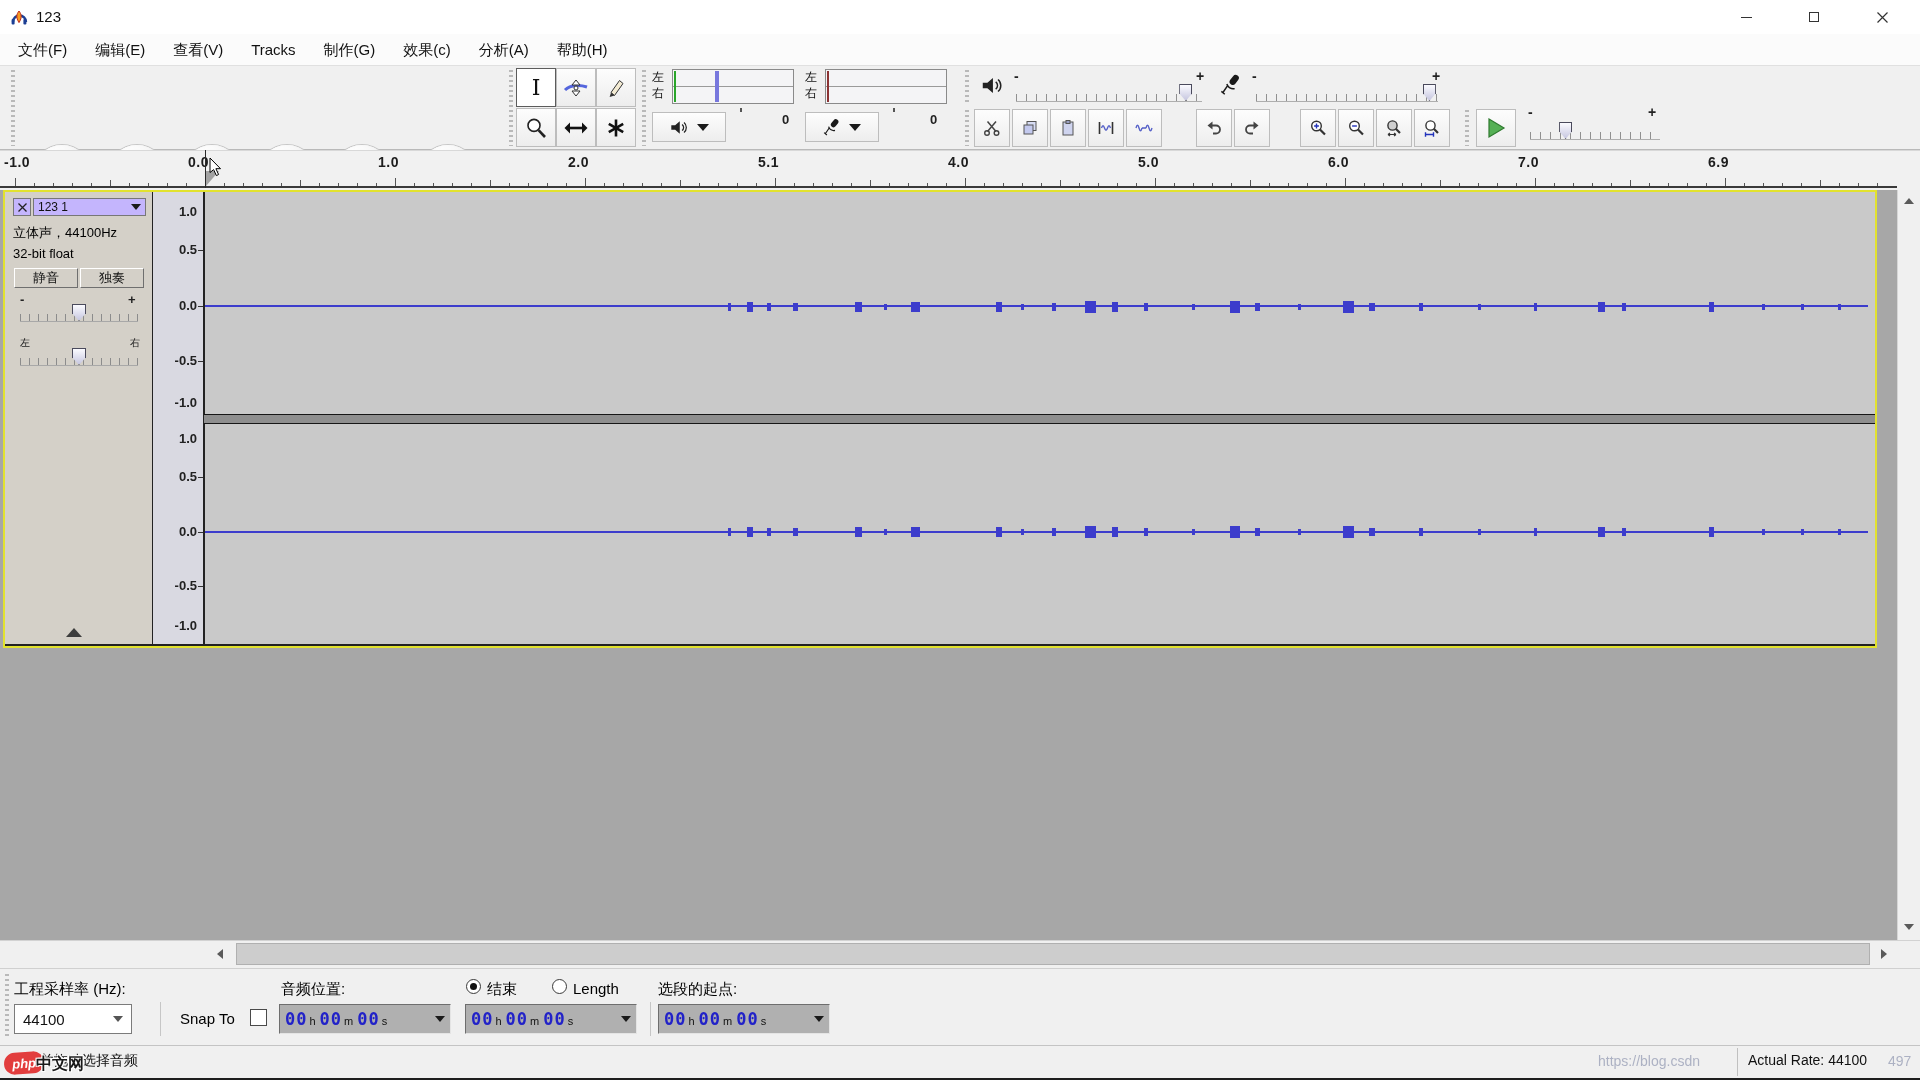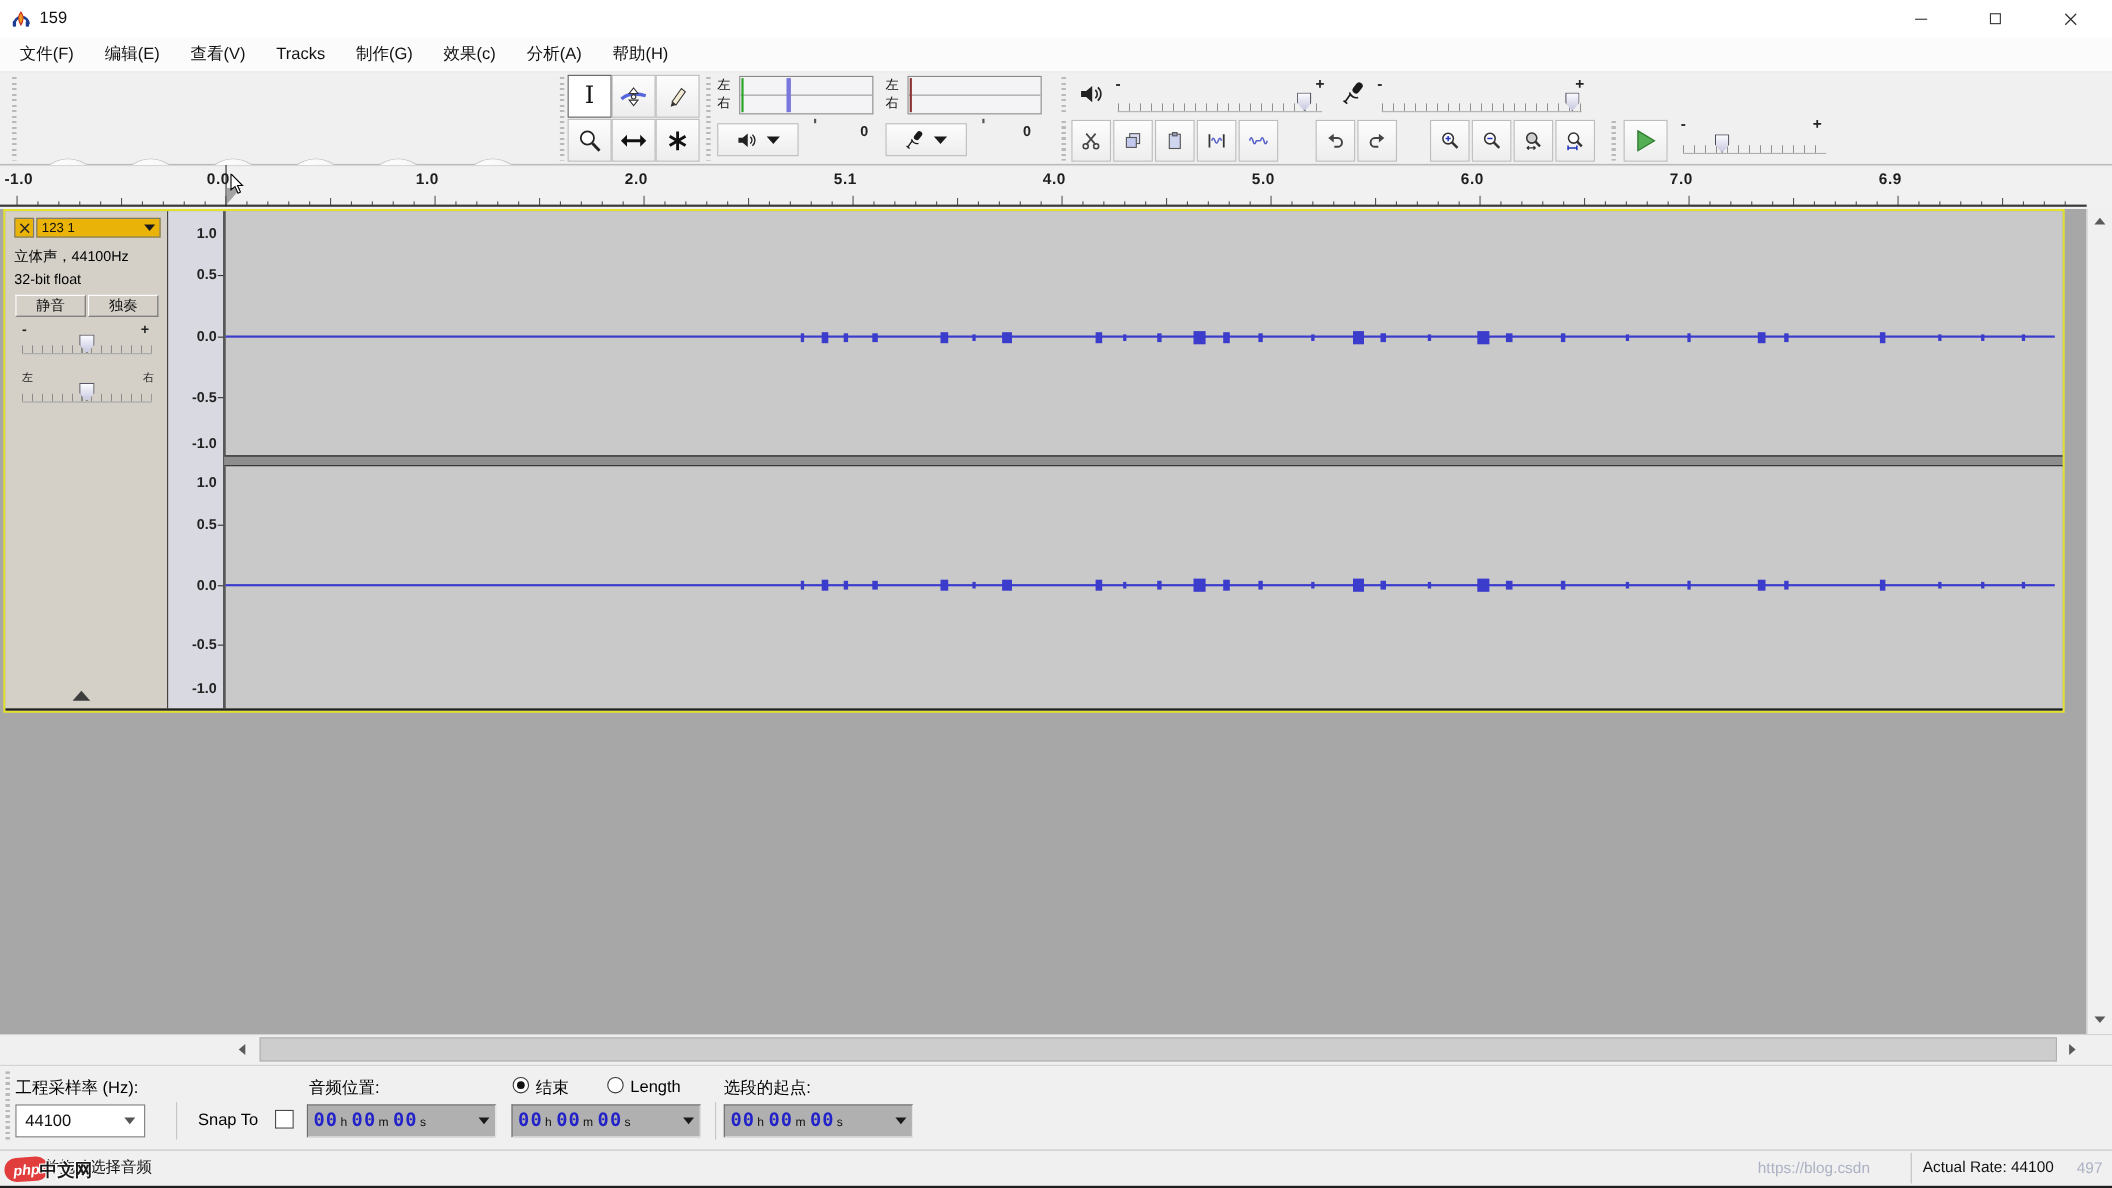--- a/index.html
+++ b/index.html
@@ -42,21 +42,21 @@
   #track-panel{left:5px;top:192px;width:148px;height:452px;background:#d4d0c8;border-right:1px solid #222}
   #vruler{left:153px;top:192px;width:51px;height:452px;background:#d9d9e1;border-right:1px solid #222}
   .wavebg{position:absolute;background:#c9c9c9;border-left:1px solid #222}
   #chan-div{left:204px;top:414px;width:1671px;height:10px;background:#8e8e8e;border-top:1px solid #161616;border-bottom:1px solid #161616}
   #track-bottom{left:5px;top:644px;width:1870px;height:2px;background:#222}
   .centerline{position:absolute;height:2px}
   .blip{position:absolute}
   .vr-label{position:absolute;width:42px;text-align:right;font-size:13px;font-weight:bold;color:#222}
   .vr-tick{position:absolute;width:5px;height:1px;background:#333}
   
-  .tp-btn-mini{position:absolute;height:18px;border:1px solid #777;background:#eab308;display:flex;align-items:center;font-size:11px}
+  .tp-btn-mini{position:absolute;height:18px;border:1px solid #777;background:#c4b5fd;display:flex;align-items:center;font-size:11px}
   .tp-text{position:absolute;font-size:13px;color:#000;white-space:nowrap}
   .tp-raised{position:absolute;width:64px;height:20px;background:#d4d0c8;border:1px solid;border-color:#fff #6f6f6f #6f6f6f #fff;font-size:13px;text-align:center;line-height:18px}
   .tp-sign{position:absolute;font-size:13px;font-weight:bold;color:#222}
   .tp-pan-sign{position:absolute;font-size:10px;color:#222}
   .tp-sltrack{position:absolute;width:118px;height:8px;background-image:repeating-linear-gradient(to right,#8c8c8c 0 1px,rgba(0,0,0,0) 1px 9px);border-bottom:1px solid #a8a8a8}
   .tp-thumb{position:absolute;width:14px;height:17px;background:linear-gradient(#fbfbff,#c7c7e0);border:1px solid #4a4a5c;clip-path:polygon(0 0,100% 0,100% 55%,50% 100%,0 55%)}
   #collapse-tri{left:66px;top:628px;width:0;height:0;border-left:8px solid transparent;border-right:8px solid transparent;border-bottom:9px solid #3d3d3d}
   
   #vscroll{left:1897px;top:190px;width:23px;height:750px;background:#f0f0f0;border-left:1px solid #d6d6d6}
   #hscroll{left:0;top:940px;width:1920px;height:28px;background:#f0f0f0;border-top:1px solid #d2d2d2}
@@ -95,21 +95,21 @@
 
 <div class="abs" id="titlebar">
   <span class="abs" style="left:10px;top:8px">
     <svg width="18" height="18" viewBox="0 0 18 18">
       <path d="M3 14 A6.5 6.5 0 0 1 16 14" fill="none" stroke="#1c3f94" stroke-width="2.4"></path>
       <rect x="1.6" y="11" width="3" height="5.4" rx="1" fill="#1c3f94"></rect>
       <rect x="13.4" y="11" width="3" height="5.4" rx="1" fill="#1c3f94"></rect>
       <path d="M9 3 C11.4 6.2 12.4 9.2 9 14.6 C5.6 9.2 6.6 6.2 9 3 Z" fill="#f59a20" stroke="#c02a1a" stroke-width="1"></path>
     </svg>
   </span>
-  <span class="abs" id="title-text">159</span>
+  <span class="abs" id="title-text">123</span>
   <div class="abs wb" style="left:1712px">
       <span style="width:11px;height:1px;background:#333"></span>
     </div>
   <div class="abs wb" style="left:1780px">
       <span style="width:10px;height:10px;border:1px solid #333"></span>
     </div>
   <div class="abs wb" style="left:1848px">
     <svg width="11" height="11" viewBox="0 0 11 11">
         <path d="M0.5 0.5 L10.5 10.5 M10.5 0.5 L0.5 10.5" stroke="#333" stroke-width="1.2"></path>
       </svg>

